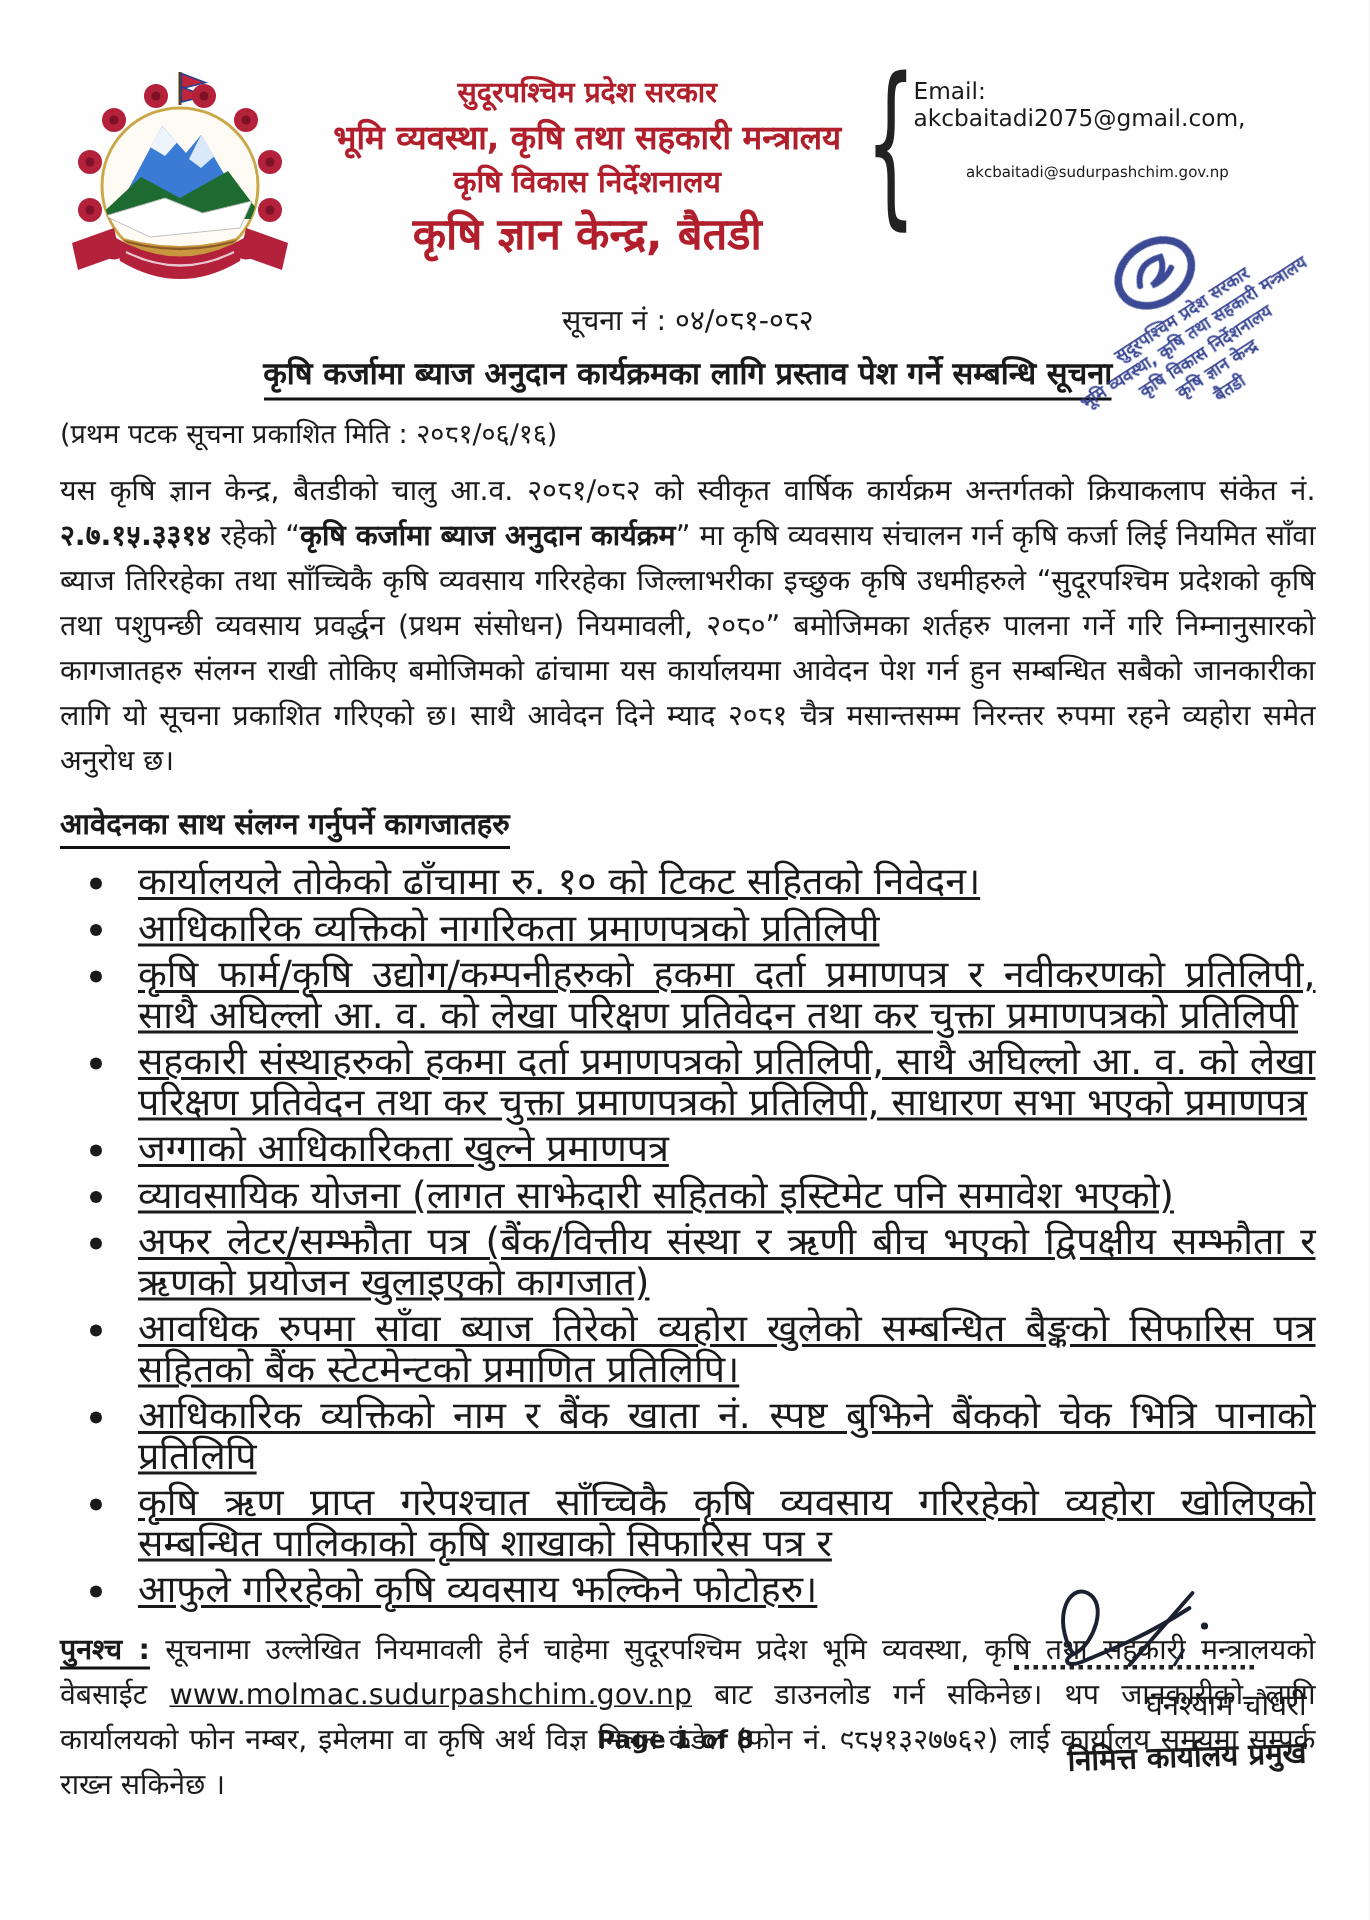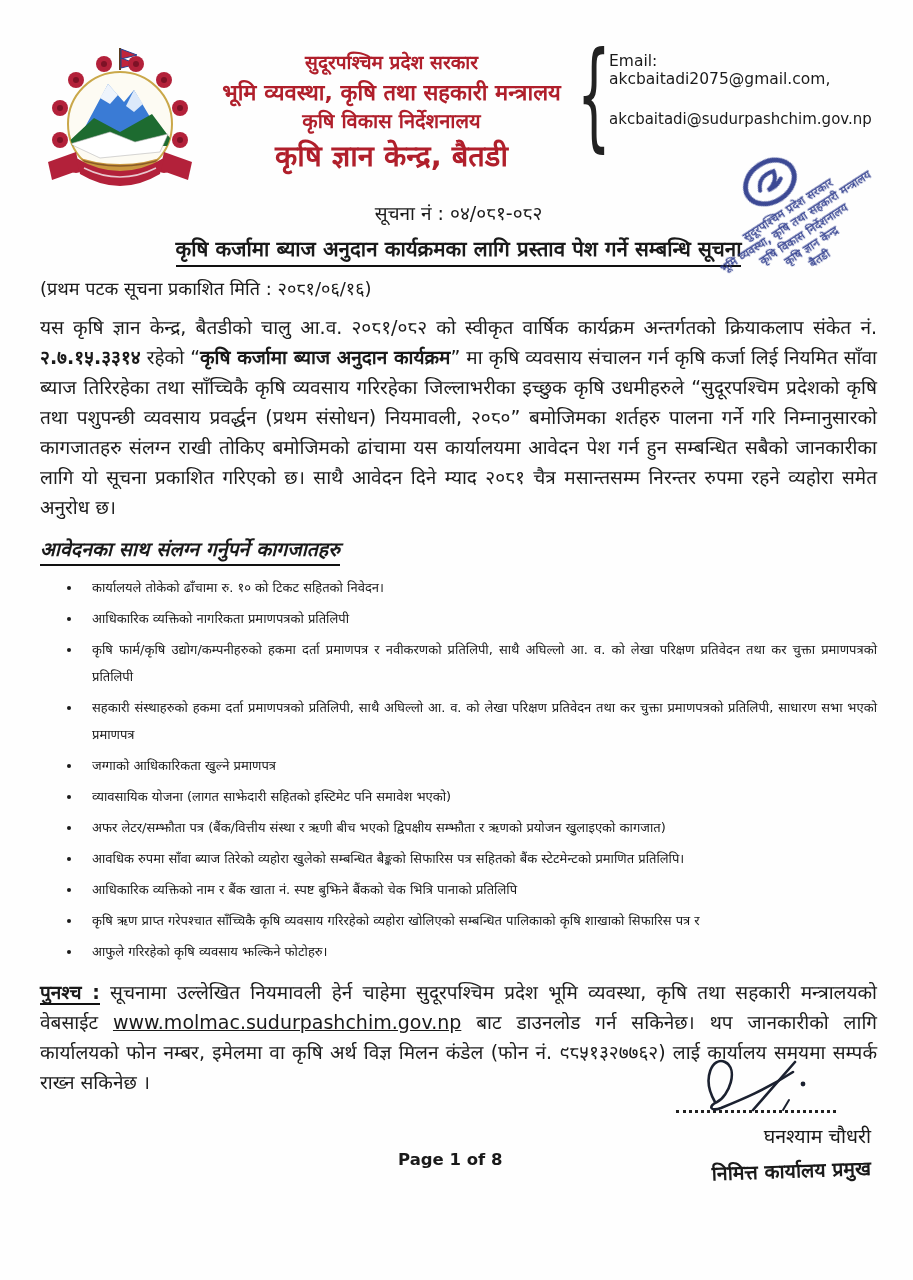--- a/index.html
+++ b/index.html
@@ -23,41 +23,41 @@
   .directorate-line{color:var(--header-red,#b01f2b);font-weight:bold;font-size:20px;margin-bottom:7px;}
   .office-line{color:var(--header-red,#b01f2b);font-weight:bold;font-size:29px;}
   .contact{flex:0 0 268px;position:relative;padding:8px 0 0 26px;text-align:left;}
   .brace{
     position:absolute;left:-6px;top:-8px;
     font-size:118px;font-weight:normal;color:#222;
     transform:scaleX(.45);transform-origin:left top;line-height:1;
   }
   .phone-line{font-size:17px;margin-bottom:4px;}
   .email-line1{font-size:15.5px;margin-bottom:22px;}
-  .email-line2{font-size:15px;}
+  .email-line2{font-size:10px;margin-left:35px;}
   
   .notice-no{text-align:center;font-size:19px;margin-top:4px;}
   .title-wrap{text-align:center;margin-top:8px;}
   .notice-title{
     display:inline-block;font-weight:bold;font-size:20.5px;
     border-bottom:2.5px solid #111;padding-bottom:3px;
   }
   .subtitle{font-size:18px;margin-top:9px;}
   
   .intro{font-size:19px;line-height:30px;text-align:justify;margin:12px 0 0 0;}
   .b{font-weight:bold;}
   .list-heading-wrap{margin:13px 0 8px 0;}
   .list-heading{
     display:inline-block;font-weight:bold;font-size:19.5px;
-    border-bottom:2.5px solid #111;padding-bottom:2px;font-style:italic;
+    border-bottom:2.5px solid #111;padding-bottom:2px;
   }
   ul.doc-list{margin:4px 0 0 0;padding:0 0 0 42px;}
   ul.doc-list li{
-    font-size:13px;line-height:27px;margin-bottom:4px;
-    padding-left:10px;text-align:justify;
+    font-size:25px;line-height:27px;margin-bottom:4px;
+    padding-left:10px;text-align:justify;text-decoration:underline;
   }
   .closing{font-size:19px;line-height:30px;text-align:justify;margin:12px 0 0 0;}
   .closing-label{font-weight:bold;border-bottom:2px solid #111;}
   .closing-url{text-decoration:underline;}
   
   .stamp{
     position:absolute;left:664px;top:152px;width:252px;
     transform:rotate(-33deg);transform-origin:center;
     color:var(--stamp-blue,#2c3a8c);text-align:center;
     opacity:.92;filter:blur(.3px);pointer-events:none;

